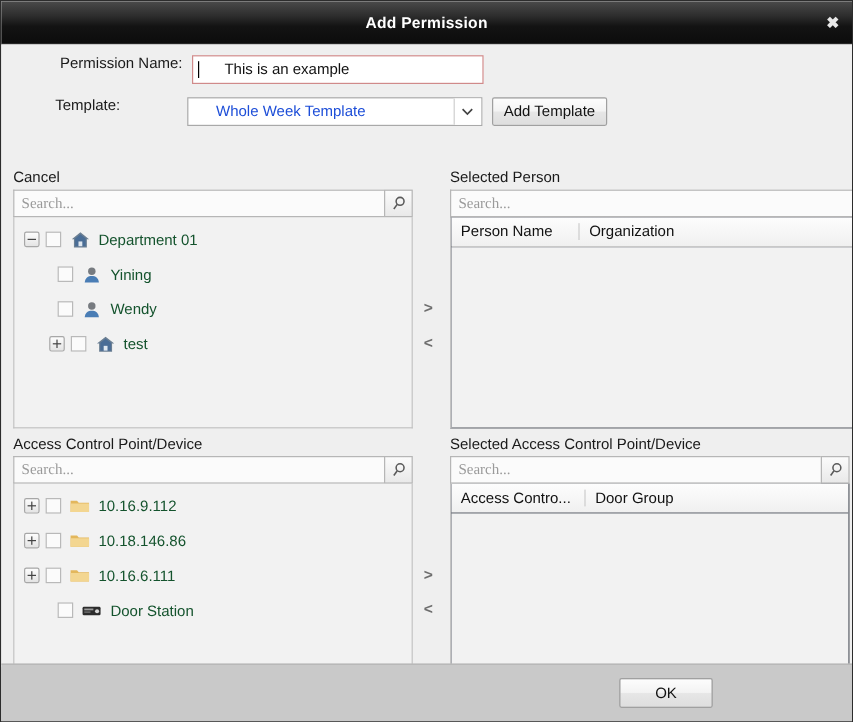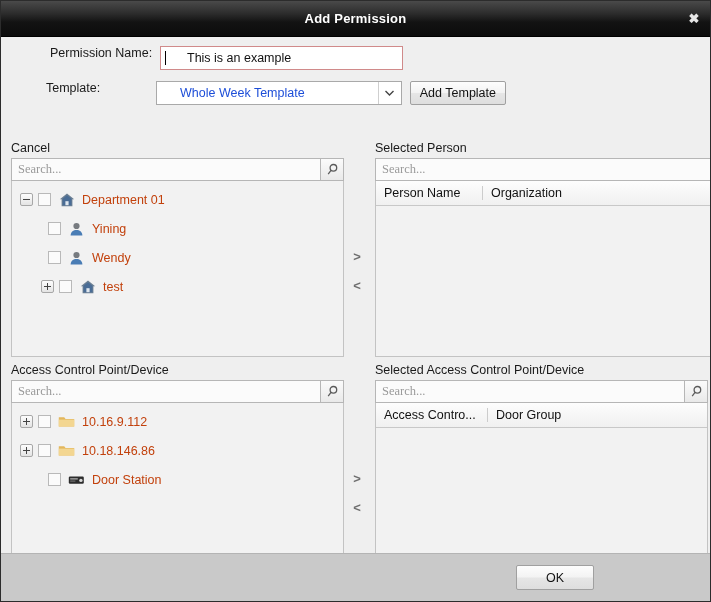--- a/index.html
+++ b/index.html
@@ -214,21 +214,21 @@
   .table-body {
     background: #f2f2f2;
   }
 
   
   .tree-row {
     display: flex;
     align-items: center;
     height: 29px;
     font-size: 12.5px;
-    color: #c2410c;
+    color: #14532d;
     padding-left: 8px;
     cursor: default;
   }
   .expander {
     width: 13px; height: 13px;
     box-sizing: border-box;
     border: 1px solid #a7a7a7;
     border-radius: 2px;
     background: linear-gradient(to bottom, #fdfdfd, #e4e4e4);
     position: relative;
@@ -459,20 +459,31 @@
             <span class="cbox"></span>
             <span class="node-icon">
               <svg width="17" height="13" viewBox="0 0 17 13">
                 <path d="M0.8 2.2 L6.2 2.2 L7.6 3.9 L16.2 3.9 L16.2 11.6 L0.8 11.6 Z" fill="#e3b75c"></path>
                 <path d="M0.8 4.6 L16.2 4.6 L16.2 11.6 L0.8 11.6 Z" fill="#f3d691"></path>
               </svg>
             </span>
             <span class="node-label">10.18.146.86</span>
           </div>
 
+          <div class="tree-row">
+            <span class="expander plus"></span>
+            <span class="cbox"></span>
+            <span class="node-icon">
+              <svg width="17" height="13" viewBox="0 0 17 13">
+                <path d="M0.8 2.2 L6.2 2.2 L7.6 3.9 L16.2 3.9 L16.2 11.6 L0.8 11.6 Z" fill="#e3b75c"></path>
+                <path d="M0.8 4.6 L16.2 4.6 L16.2 11.6 L0.8 11.6 Z" fill="#f3d691"></path>
+              </svg>
+            </span>
+            <span class="node-label">10.16.6.111</span>
+          </div>
 
           <div class="tree-row indent-1">
             <span class="cbox" style="margin-left:0;"></span>
             <span class="node-icon">
               <svg width="17" height="12" viewBox="0 0 17 12">
                 <rect x="0.8" y="2.6" width="15" height="7.2" rx="1.2" fill="#2c2c2c"></rect>
                 <rect x="2.2" y="4.1" width="7.6" height="1.5" fill="#9a9a9a"></rect>
                 <rect x="2.2" y="6.5" width="5.2" height="1.2" fill="#6f6f6f"></rect>
                 <circle cx="12.9" cy="6.4" r="1.7" fill="#d8d8d8"></circle>
               </svg>

